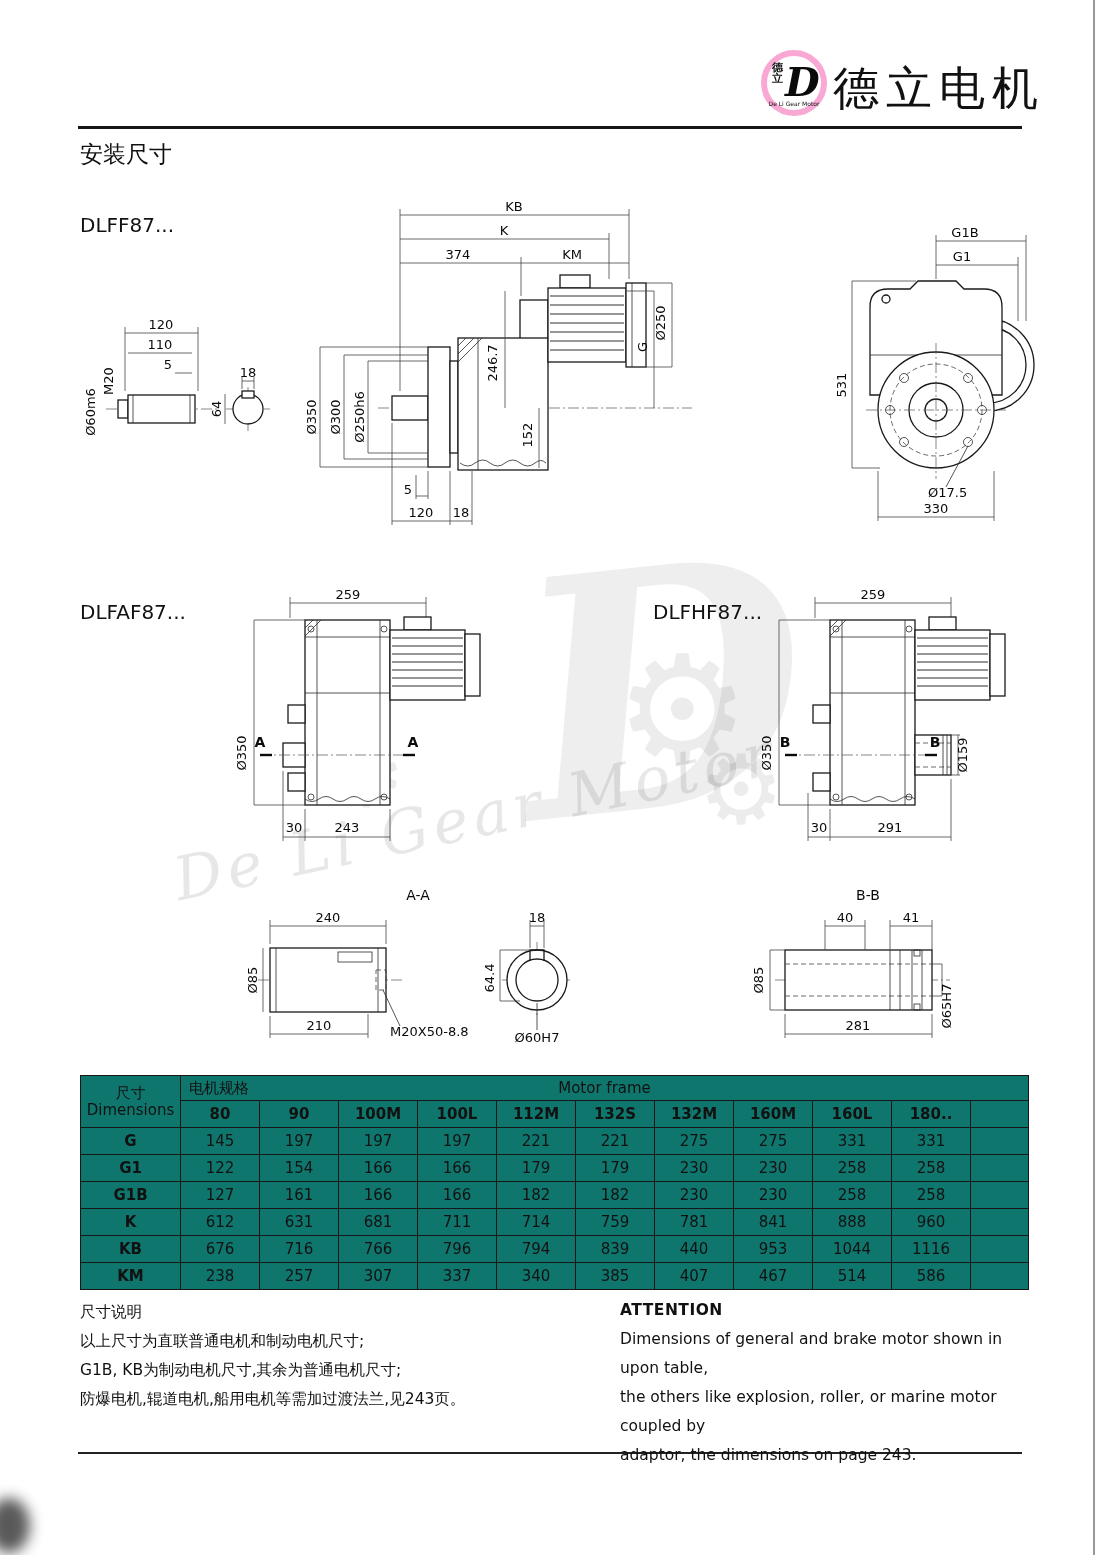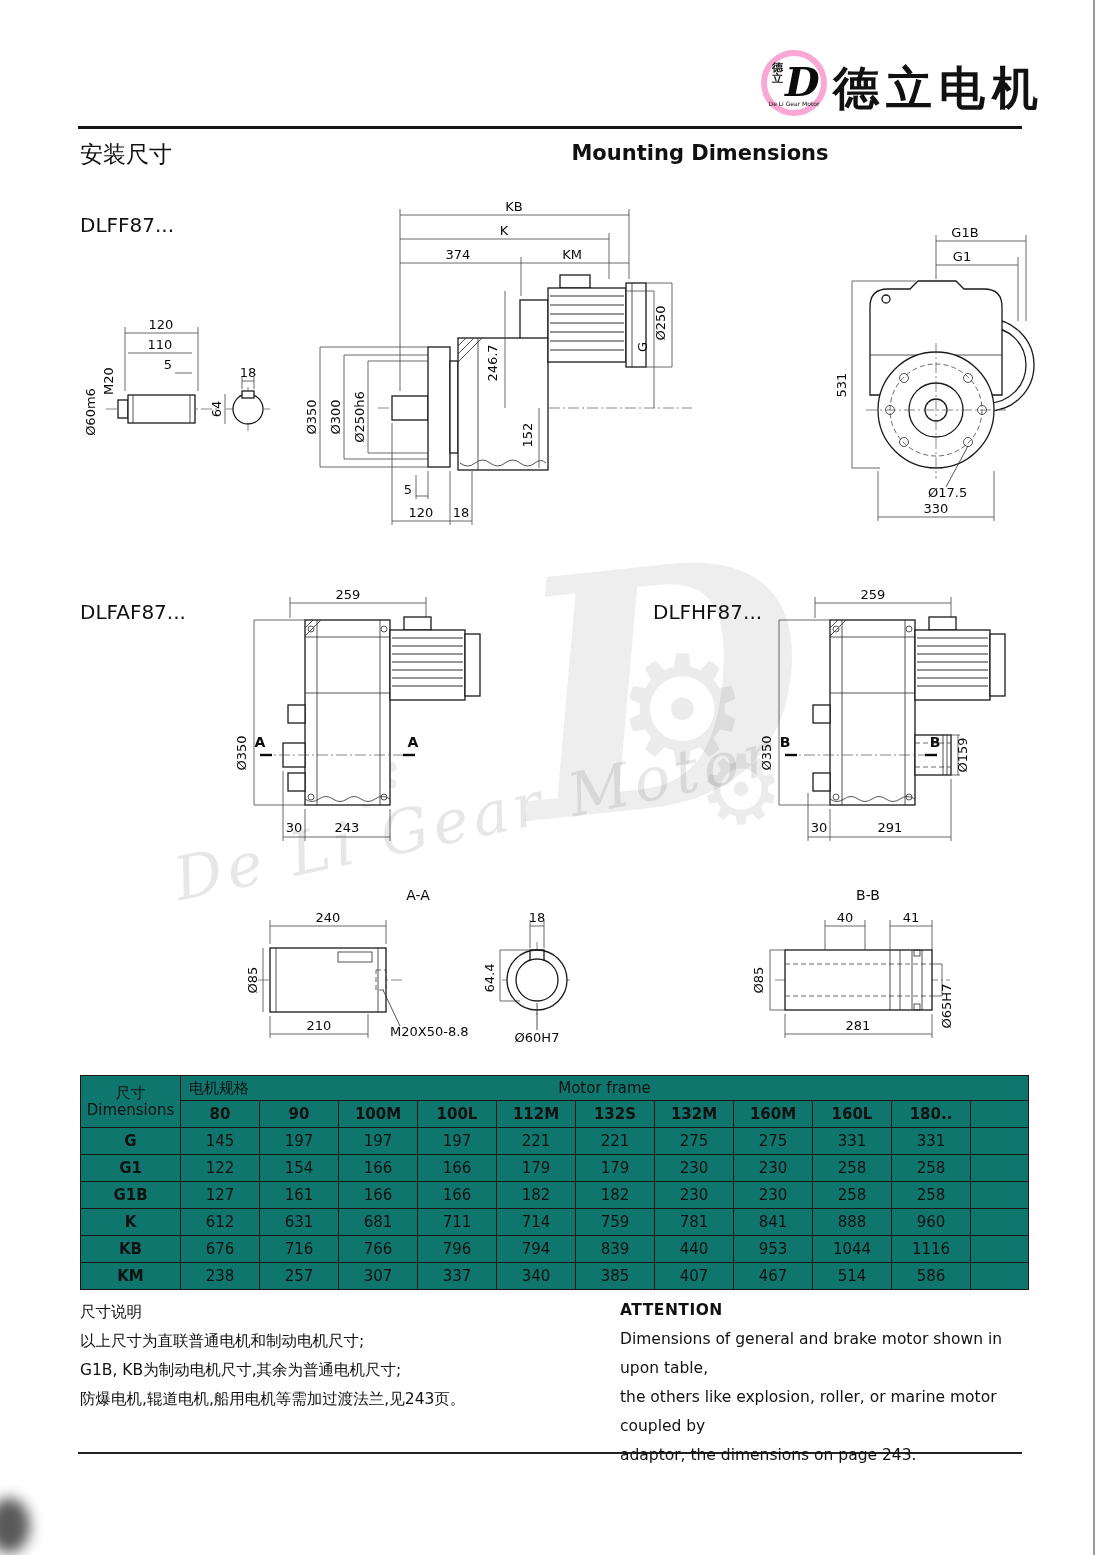--- a/index.html
+++ b/index.html
@@ -9,21 +9,21 @@
 
   
   .scan-edge-right { position:absolute; right:5px; top:0; width:2px; height:100%; background:rgba(50,50,50,.5); z-index:5; }
   .scan-smudge { position:absolute; left:-12px; top:1498px; width:42px; height:55px; background:#222; border-radius:50%; filter:blur(7px); opacity:.75; z-index:5; }
 
   
   .logo { position:absolute; left:742px; top:50px; width:66px; height:66px; border:6px solid #f9a8d4; border-radius:50%; z-index:2;margin-left:19px; }
   .logo-d { position:absolute; left:18px; top:2px; font-family:"DejaVu Serif",serif; font-style:italic; font-weight:bold; font-size:40px; color:#0a0a0a; }
   .logo-cn { position:absolute; left:5px; top:6px; font-size:11px; line-height:11px; width:12px; font-weight:bold; }
   .logo-sub { position:absolute; left:0; bottom:3px; width:100%; text-align:center; font-size:6px; white-space:nowrap; }
-  .brand { position:absolute; left:833px; top:58px; font-family:"DejaVu Serif","Liberation Serif",serif; font-weight:bold; font-size:46px; letter-spacing:7px; white-space:nowrap; z-index:2; }
+  .brand { position:absolute; left:833px; top:58px; font-family:"DejaVu Serif","Liberation Serif",serif; font-weight:normal; font-size:46px; letter-spacing:7px; white-space:nowrap; z-index:2; }
   .header-rule { position:absolute; left:78px; top:126px; width:944px; height:3px; background:#161616; }
 
   .title-cn { position:absolute; left:80px; top:139px; font-size:23px; }
   .title-en { position:absolute; left:480px; top:141px; width:440px; text-align:center; font-size:21px; font-weight:bold; }
 
   .sec-label { position:absolute; font-size:20px; font-weight:normal; z-index:2; }
   #lbl-dlff87 { left:80px; top:213px; }
   #lbl-dlfaf87 { left:80px; top:600px; }
   #lbl-dlfhf87 { left:653px; top:600px; }
 
@@ -81,21 +81,20 @@
 
   <div class="logo">
     <span class="logo-cn">德立</span>
     <span class="logo-d">D</span>
     <span class="logo-sub">De Li Gear Motor</span>
   </div>
   <h1 class="brand">德立电机</h1>
   <div class="header-rule"></div>
 
   <div class="title-cn">安装尺寸</div>
-  <div class="title-en">Mounting Dimensions</div>
 
   <div class="sec-label" id="lbl-dlff87">DLFF87...</div>
   <div class="sec-label" id="lbl-dlfaf87">DLFAF87...</div>
   <div class="sec-label" id="lbl-dlfhf87">DLFHF87...</div>
 
   <svg style="left:80px; top:195px; width:960px; height:350px;" viewBox="0 0 960 350">
 
     <g>
       <line class="cl" x1="26" y1="214" x2="140" y2="214"></line>
       <rect class="olf" x="38" y="205" width="10" height="18"></rect>

